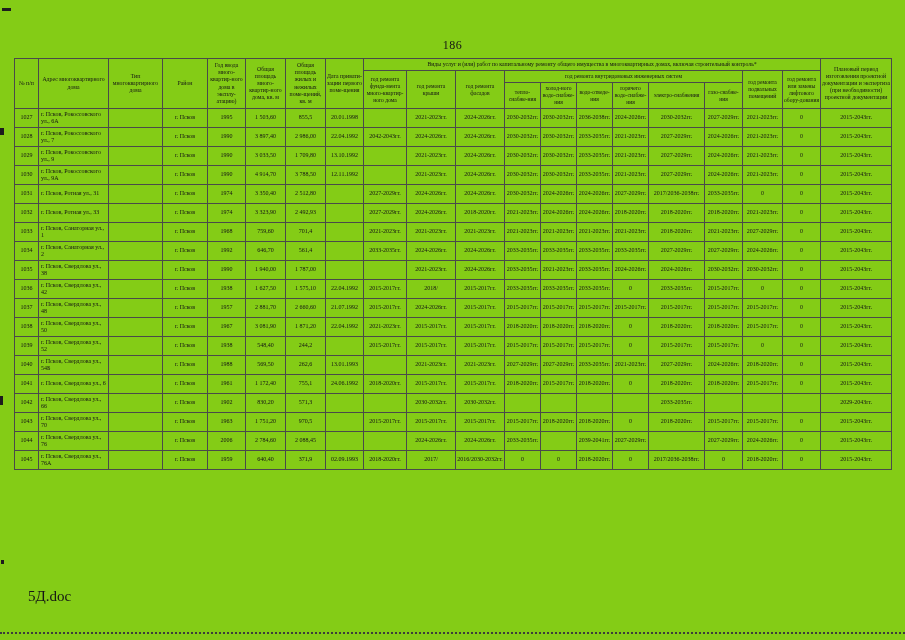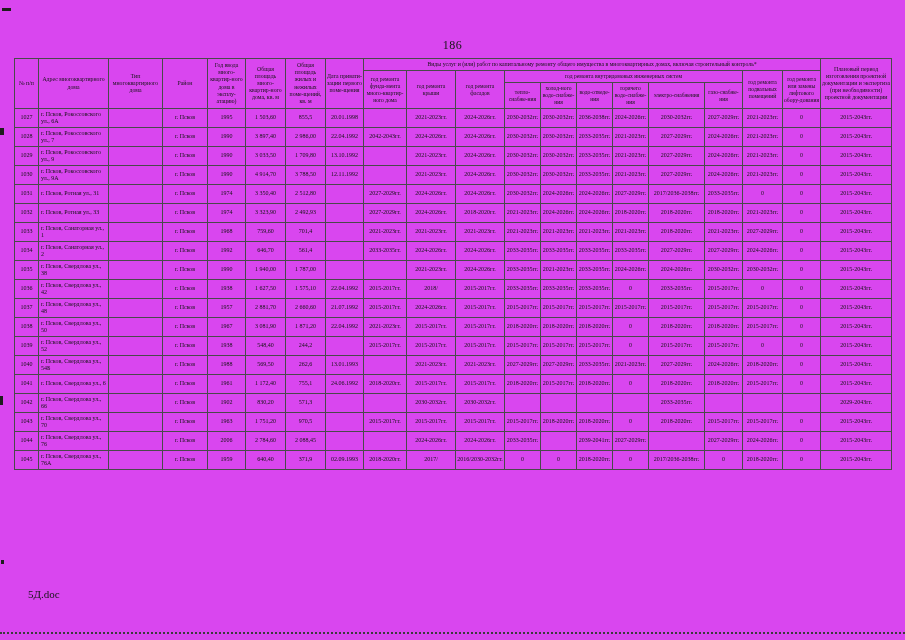--- a/index.html
+++ b/index.html
@@ -3,41 +3,41 @@
 <meta charset="utf-8">
 <style>
   * { margin:0; padding:0; box-sizing:border-box; }
   html,body {
     width:905px; height:640px;
     background:#ffffff;
     font-family:"Liberation Serif", serif;
     color:#151515;
     overflow:hidden;
   }
-  .page { position:relative; width:905px; height:640px; background:#d946ef; }
+  .page { position:relative; width:905px; height:640px; background:#84cc16; }
   .page-number {
     position:absolute; top:38px; left:0; width:905px;
     text-align:center; font-size:12px; letter-spacing:0.5px;
   }
   .table-wrap { position:absolute; left:14px; top:58px; width:878px; }
   table { border-collapse:collapse; width:877px; table-layout:fixed; }
   th, td {
     border:1px solid #4a4a4a;
     font-size:6px; line-height:1.25;
     padding:1px 1px;
     text-align:center; vertical-align:middle;
     font-weight:normal;
     overflow:hidden;
     word-wrap:break-word;
   }
   thead th { font-size:5.6px; vertical-align:middle; padding:2px 1px; }
   thead tr.group-row th { font-size:5.8px; }
   tbody td { height:19px; }
   tbody td.addr { text-align:left; padding-left:2px; }
-  .footer { position:absolute; left:28px; top:588px; font-size:11px; }
+  .footer { position:absolute; left:28px; top:588px; font-size:15px; }
   .bottom-line {
     position:absolute; left:0; top:632px; width:905px; height:0;
     border-top:2px dotted #3c3c3c;
   }
   .artifact { position:absolute; background:#1d1d1d; }
   .a1 { left:2px; top:8px; width:9px; height:3px; }
   .a2 { left:0; top:128px; width:4px; height:7px; }
   .a3 { left:0; top:396px; width:3px; height:9px; }
   .a4 { left:1px; top:560px; width:3px; height:4px; }
 </style>

